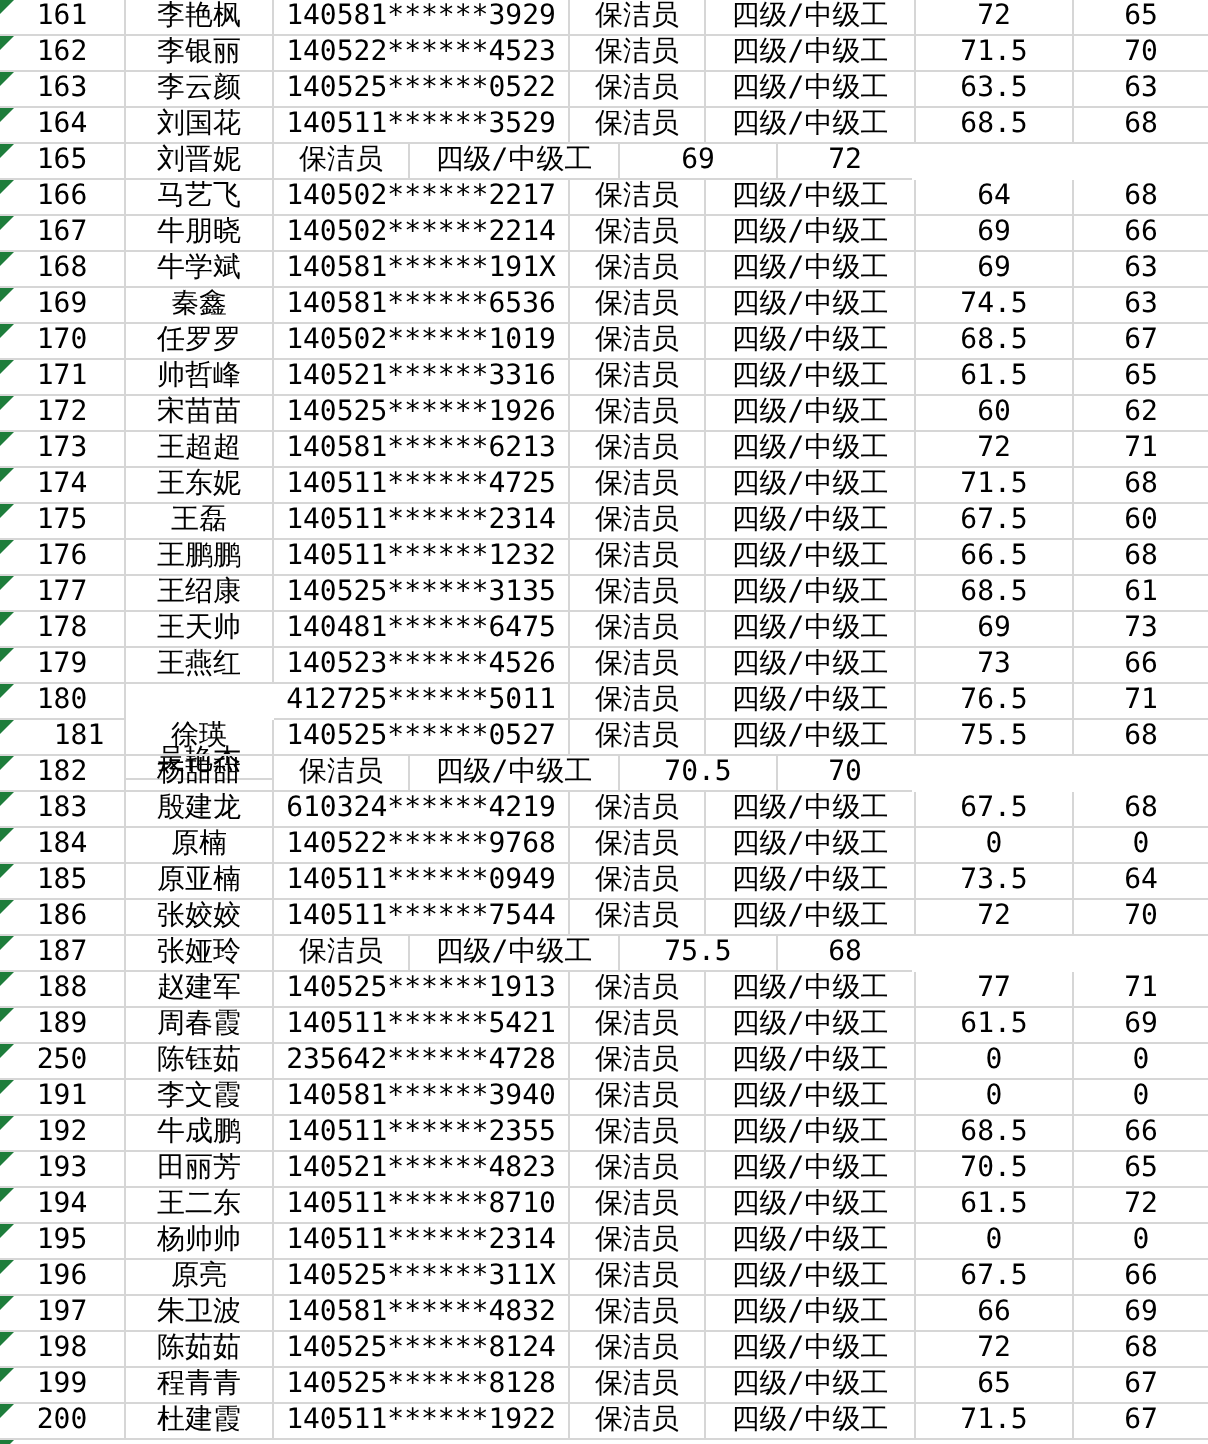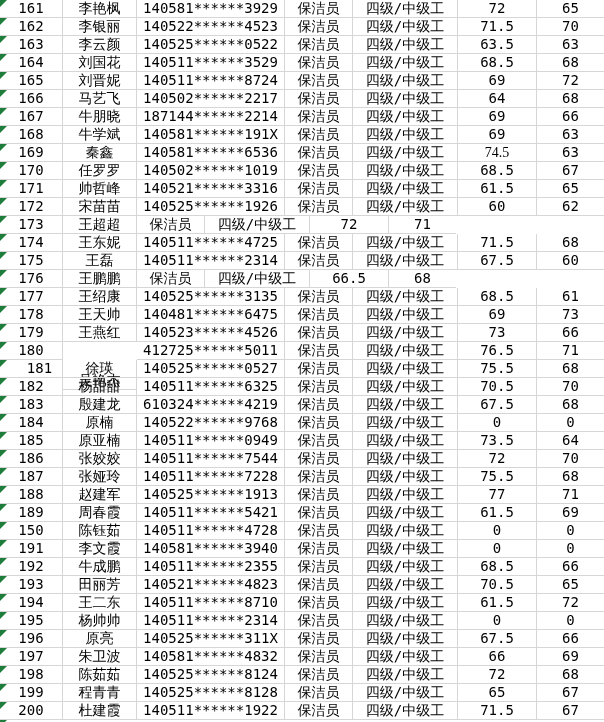--- a/index.html
+++ b/index.html
@@ -157,23 +157,20 @@
   </div>
 
   <div class="row">
     <div class="cell c-no" style="border-right-color: rgb(214, 214, 214); border-bottom-color: rgb(214, 214, 214); text-align: center;">
       <span class="tri" style="border-top-color: rgb(30, 125, 59);"></span>
       <span>165</span>
     </div>
     <div class="cell c-name" style="border-right-color: rgb(214, 214, 214); border-bottom-color: rgb(214, 214, 214);">
       <span>刘晋妮</span>
     </div>
-    <div class="cell c-id" style="border-right-color: rgb(214, 214, 214); border-bottom-color: rgb(214, 214, 214);">
-      <span>140511******8724</span>
-    </div>
     <div class="cell c-job" style="border-right-color: rgb(214, 214, 214); border-bottom-color: rgb(214, 214, 214);">
       <span>保洁员</span>
     </div>
     <div class="cell c-level" style="border-right-color: rgb(214, 214, 214); border-bottom-color: rgb(214, 214, 214);">
       <span>四级/中级工</span>
     </div>
     <div class="cell c-s1" style="border-right-color: rgb(214, 214, 214); border-bottom-color: rgb(214, 214, 214);">
       <span>69</span>
     </div>
     <div class="cell c-s2" style="border-right-color: rgb(214, 214, 214); border-bottom-color: rgb(214, 214, 214);">
@@ -208,21 +205,21 @@
 
   <div class="row">
     <div class="cell c-no" style="border-right-color: rgb(214, 214, 214); border-bottom-color: rgb(214, 214, 214);">
       <span class="tri" style="border-top-color: rgb(30, 125, 59);"></span>
       <span>167</span>
     </div>
     <div class="cell c-name" style="border-right-color: rgb(214, 214, 214); border-bottom-color: rgb(214, 214, 214);">
       <span>牛朋晓</span>
     </div>
     <div class="cell c-id" style="border-right-color: rgb(214, 214, 214); border-bottom-color: rgb(214, 214, 214);">
-      <span>187144******2214</span>
+      <span>140502******2214</span>
     </div>
     <div class="cell c-job" style="border-right-color: rgb(214, 214, 214); border-bottom-color: rgb(214, 214, 214);">
       <span>保洁员</span>
     </div>
     <div class="cell c-level" style="border-right-color: rgb(214, 214, 214); border-bottom-color: rgb(214, 214, 214);">
       <span>四级/中级工</span>
     </div>
     <div class="cell c-s1" style="border-right-color: rgb(214, 214, 214); border-bottom-color: rgb(214, 214, 214);">
       <span>69</span>
     </div>
@@ -266,21 +263,21 @@
     </div>
     <div class="cell c-id" style="border-right-color: rgb(214, 214, 214); border-bottom-color: rgb(214, 214, 214);">
       <span>140581******6536</span>
     </div>
     <div class="cell c-job" style="border-right-color: rgb(214, 214, 214); border-bottom-color: rgb(214, 214, 214);">
       <span>保洁员</span>
     </div>
     <div class="cell c-level" style="border-right-color: rgb(214, 214, 214); border-bottom-color: rgb(214, 214, 214);">
       <span>四级/中级工</span>
     </div>
-    <div class="cell c-s1" style="border-right-color: rgb(214, 214, 214); border-bottom-color: rgb(214, 214, 214); font-family: Liberation Serif, serif;">
+    <div class="cell c-s1" style="border-right-color: rgb(214, 214, 214); border-bottom-color: rgb(214, 214, 214);">
       <span>74.5</span>
     </div>
     <div class="cell c-s2" style="border-right-color: rgb(214, 214, 214); border-bottom-color: rgb(214, 214, 214);">
       <span>63</span>
     </div>
   </div>
 
   <div class="row">
     <div class="cell c-no" style="border-right-color: rgb(214, 214, 214); border-bottom-color: rgb(214, 214, 214);">
       <span class="tri" style="border-top-color: rgb(30, 125, 59);"></span>
@@ -357,20 +354,23 @@
   </div>
 
   <div class="row">
     <div class="cell c-no" style="border-right-color: rgb(214, 214, 214); border-bottom-color: rgb(214, 214, 214);">
       <span class="tri" style="border-top-color: rgb(30, 125, 59);"></span>
       <span>173</span>
     </div>
     <div class="cell c-name" style="border-right-color: rgb(214, 214, 214); border-bottom-color: rgb(214, 214, 214);">
       <span>王超超</span>
     </div>
+    <div class="cell c-id" style="border-right-color: rgb(214, 214, 214); border-bottom-color: rgb(214, 214, 214);">
+      <span>140581******6213</span>
+    </div>
     <div class="cell c-job" style="border-right-color: rgb(214, 214, 214); border-bottom-color: rgb(214, 214, 214);">
       <span>保洁员</span>
     </div>
     <div class="cell c-level" style="border-right-color: rgb(214, 214, 214); border-bottom-color: rgb(214, 214, 214);">
       <span>四级/中级工</span>
     </div>
     <div class="cell c-s1" style="border-right-color: rgb(214, 214, 214); border-bottom-color: rgb(214, 214, 214);">
       <span>72</span>
     </div>
     <div class="cell c-s2" style="border-right-color: rgb(214, 214, 214); border-bottom-color: rgb(214, 214, 214);">
@@ -428,20 +428,23 @@
     </div>
   </div>
 
   <div class="row">
     <div class="cell c-no" style="border-right-color: rgb(214, 214, 214); border-bottom-color: rgb(214, 214, 214);">
       <span class="tri" style="border-top-color: rgb(30, 125, 59);"></span>
       <span>176</span>
     </div>
     <div class="cell c-name" style="border-right-color: rgb(214, 214, 214); border-bottom-color: rgb(214, 214, 214);">
       <span>王鹏鹏</span>
+    </div>
+    <div class="cell c-id" style="border-right-color: rgb(214, 214, 214); border-bottom-color: rgb(214, 214, 214);">
+      <span>140511******1232</span>
     </div>
     <div class="cell c-job" style="border-right-color: rgb(214, 214, 214); border-bottom-color: rgb(214, 214, 214);">
       <span>保洁员</span>
     </div>
     <div class="cell c-level" style="border-right-color: rgb(214, 214, 214); border-bottom-color: rgb(214, 214, 214);">
       <span>四级/中级工</span>
     </div>
     <div class="cell c-s1" style="border-right-color: rgb(214, 214, 214); border-bottom-color: rgb(214, 214, 214);">
       <span>66.5</span>
     </div>
@@ -576,23 +579,20 @@
   </div>
 
   <div class="row">
     <div class="cell c-no" style="border-right-color: rgb(214, 214, 214); border-bottom-color: rgb(214, 214, 214);">
       <span class="tri" style="border-top-color: rgb(30, 125, 59);"></span>
       <span>182</span>
     </div>
     <div class="cell c-name" style="border-right-color: rgb(214, 214, 214); border-bottom-color: rgb(214, 214, 214);">
       <span>杨甜甜</span>
     </div>
-    <div class="cell c-id" style="border-right-color: rgb(214, 214, 214); border-bottom-color: rgb(214, 214, 214);">
-      <span>140511******6325</span>
-    </div>
     <div class="cell c-job" style="border-right-color: rgb(214, 214, 214); border-bottom-color: rgb(214, 214, 214);">
       <span>保洁员</span>
     </div>
     <div class="cell c-level" style="border-right-color: rgb(214, 214, 214); border-bottom-color: rgb(214, 214, 214);">
       <span>四级/中级工</span>
     </div>
     <div class="cell c-s1" style="border-right-color: rgb(214, 214, 214); border-bottom-color: rgb(214, 214, 214);">
       <span>70.5</span>
     </div>
     <div class="cell c-s2" style="border-right-color: rgb(214, 214, 214); border-bottom-color: rgb(214, 214, 214);">
@@ -701,23 +701,20 @@
   </div>
 
   <div class="row">
     <div class="cell c-no" style="border-right-color: rgb(214, 214, 214); border-bottom-color: rgb(214, 214, 214);">
       <span class="tri" style="border-top-color: rgb(30, 125, 59);"></span>
       <span>187</span>
     </div>
     <div class="cell c-name" style="border-right-color: rgb(214, 214, 214); border-bottom-color: rgb(214, 214, 214);">
       <span>张娅玲</span>
     </div>
-    <div class="cell c-id" style="border-right-color: rgb(214, 214, 214); border-bottom-color: rgb(214, 214, 214);">
-      <span>140511******7228</span>
-    </div>
     <div class="cell c-job" style="border-right-color: rgb(214, 214, 214); border-bottom-color: rgb(214, 214, 214);">
       <span>保洁员</span>
     </div>
     <div class="cell c-level" style="border-right-color: rgb(214, 214, 214); border-bottom-color: rgb(214, 214, 214);">
       <span>四级/中级工</span>
     </div>
     <div class="cell c-s1" style="border-right-color: rgb(214, 214, 214); border-bottom-color: rgb(214, 214, 214);">
       <span>75.5</span>
     </div>
     <div class="cell c-s2" style="border-right-color: rgb(214, 214, 214); border-bottom-color: rgb(214, 214, 214);">
@@ -771,27 +768,27 @@
       <span>61.5</span>
     </div>
     <div class="cell c-s2" style="border-right-color: rgb(214, 214, 214); border-bottom-color: rgb(214, 214, 214);">
       <span>69</span>
     </div>
   </div>
 
   <div class="row">
     <div class="cell c-no" style="border-right-color: rgb(214, 214, 214); border-bottom-color: rgb(214, 214, 214);">
       <span class="tri" style="border-top-color: rgb(30, 125, 59);"></span>
-      <span>150</span>
+      <span>250</span>
     </div>
     <div class="cell c-name" style="border-right-color: rgb(214, 214, 214); border-bottom-color: rgb(214, 214, 214);">
       <span>陈钰茹</span>
     </div>
     <div class="cell c-id" style="border-right-color: rgb(214, 214, 214); border-bottom-color: rgb(214, 214, 214);">
-      <span>140511******4728</span>
+      <span>235642******4728</span>
     </div>
     <div class="cell c-job" style="border-right-color: rgb(214, 214, 214); border-bottom-color: rgb(214, 214, 214);">
       <span>保洁员</span>
     </div>
     <div class="cell c-level" style="border-right-color: rgb(214, 214, 214); border-bottom-color: rgb(214, 214, 214);">
       <span>四级/中级工</span>
     </div>
     <div class="cell c-s1" style="border-right-color: rgb(214, 214, 214); border-bottom-color: rgb(214, 214, 214);">
       <span>0</span>
     </div>

